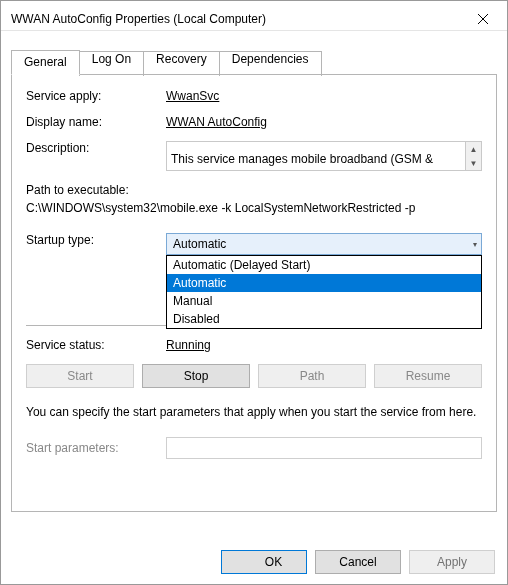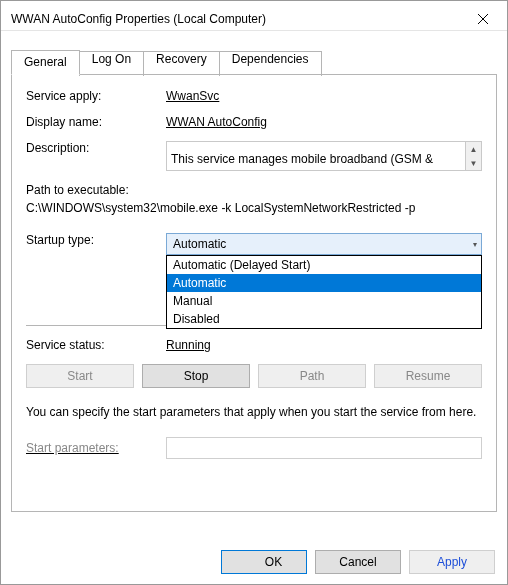--- a/index.html
+++ b/index.html
@@ -178,21 +178,20 @@
     background: #efefef;
     border-color: #cfcfcf;
   }
   .help-text {
     margin-bottom: 16px;
     line-height: 1.4;
   }
   .param-row {
     display: flex;
     align-items: center;
-    text-decoration: underline;
   }
   .param-label {
     width: 140px;
     flex: 0 0 140px;
     color: #888;
   }
   .param-input {
     flex: 1;
     height: 22px;
     border: 1px solid #cfcfcf;
@@ -219,21 +218,21 @@
     display: flex;
     align-items: center;
     justify-content: center;
   }
   .dlg-btn.default {
     border: 1px solid #0078d7;
     background: #e1e1e1;
     padding-left: 19px;
   }
   .dlg-btn.disabled {
-    color: #1d4ed8;
+    color: #737373;
     background: #efefef;
     border-color: #cfcfcf;
   }
 </style>
 </head>
 <body>
 
 <div class="window">
   <div class="titlebar">
     <span class="title">WWAN AutoConfig Properties (Local Computer)</span>

